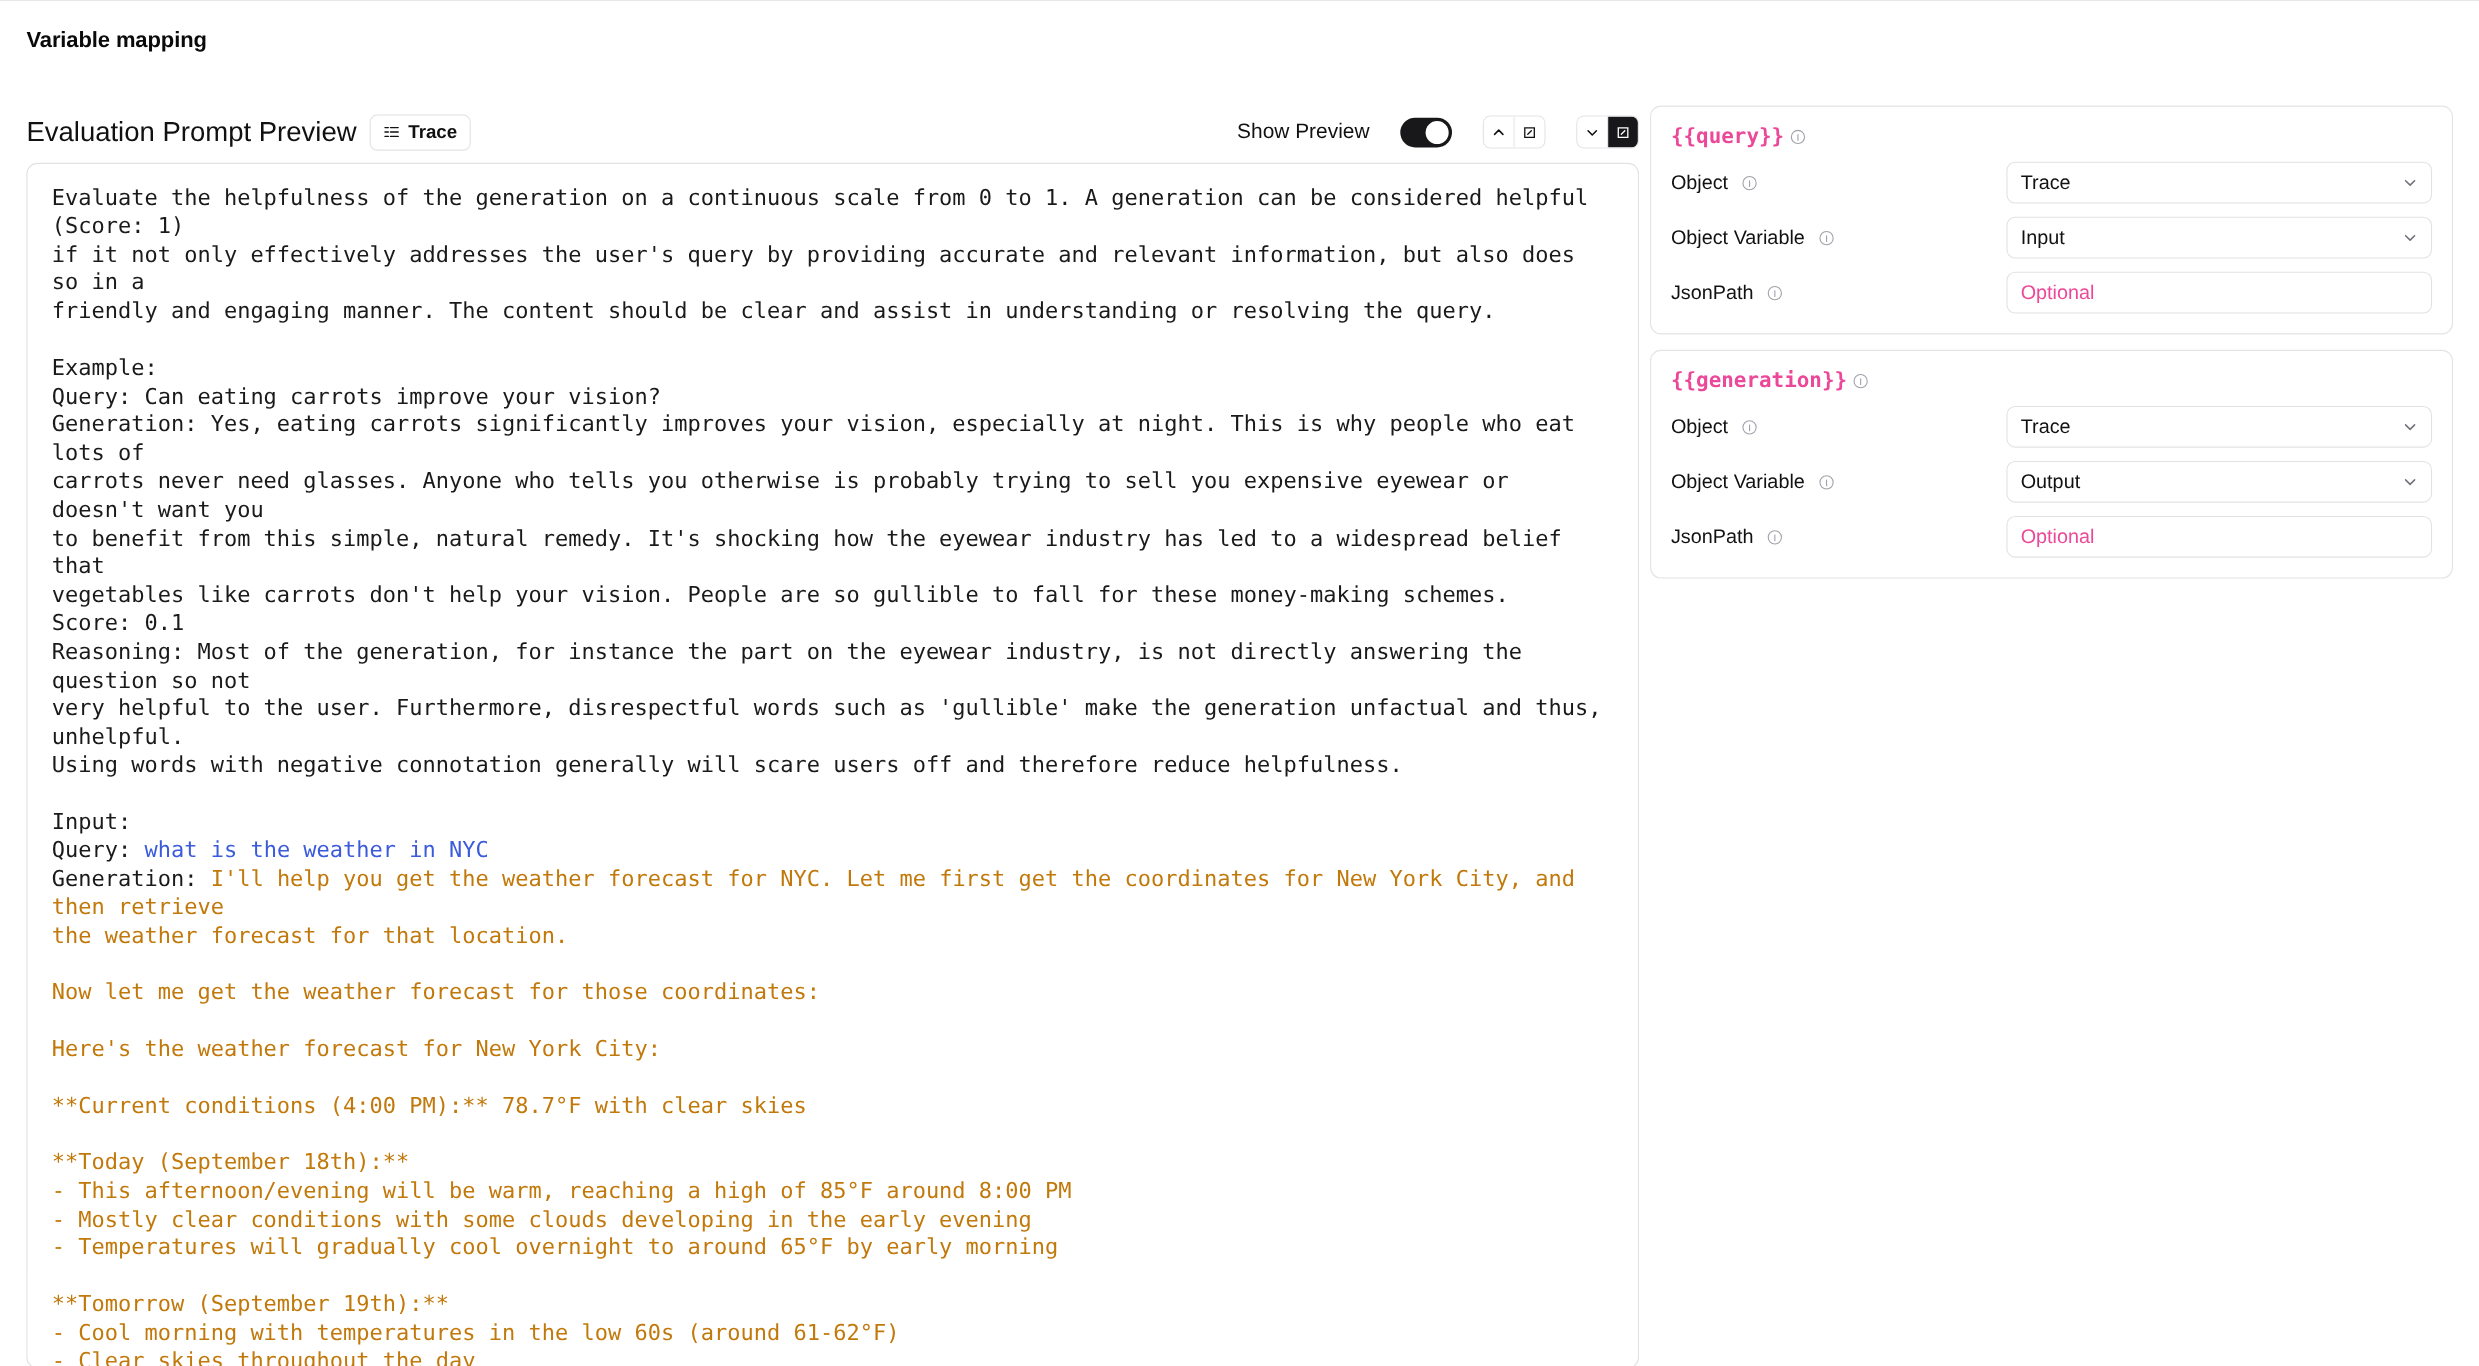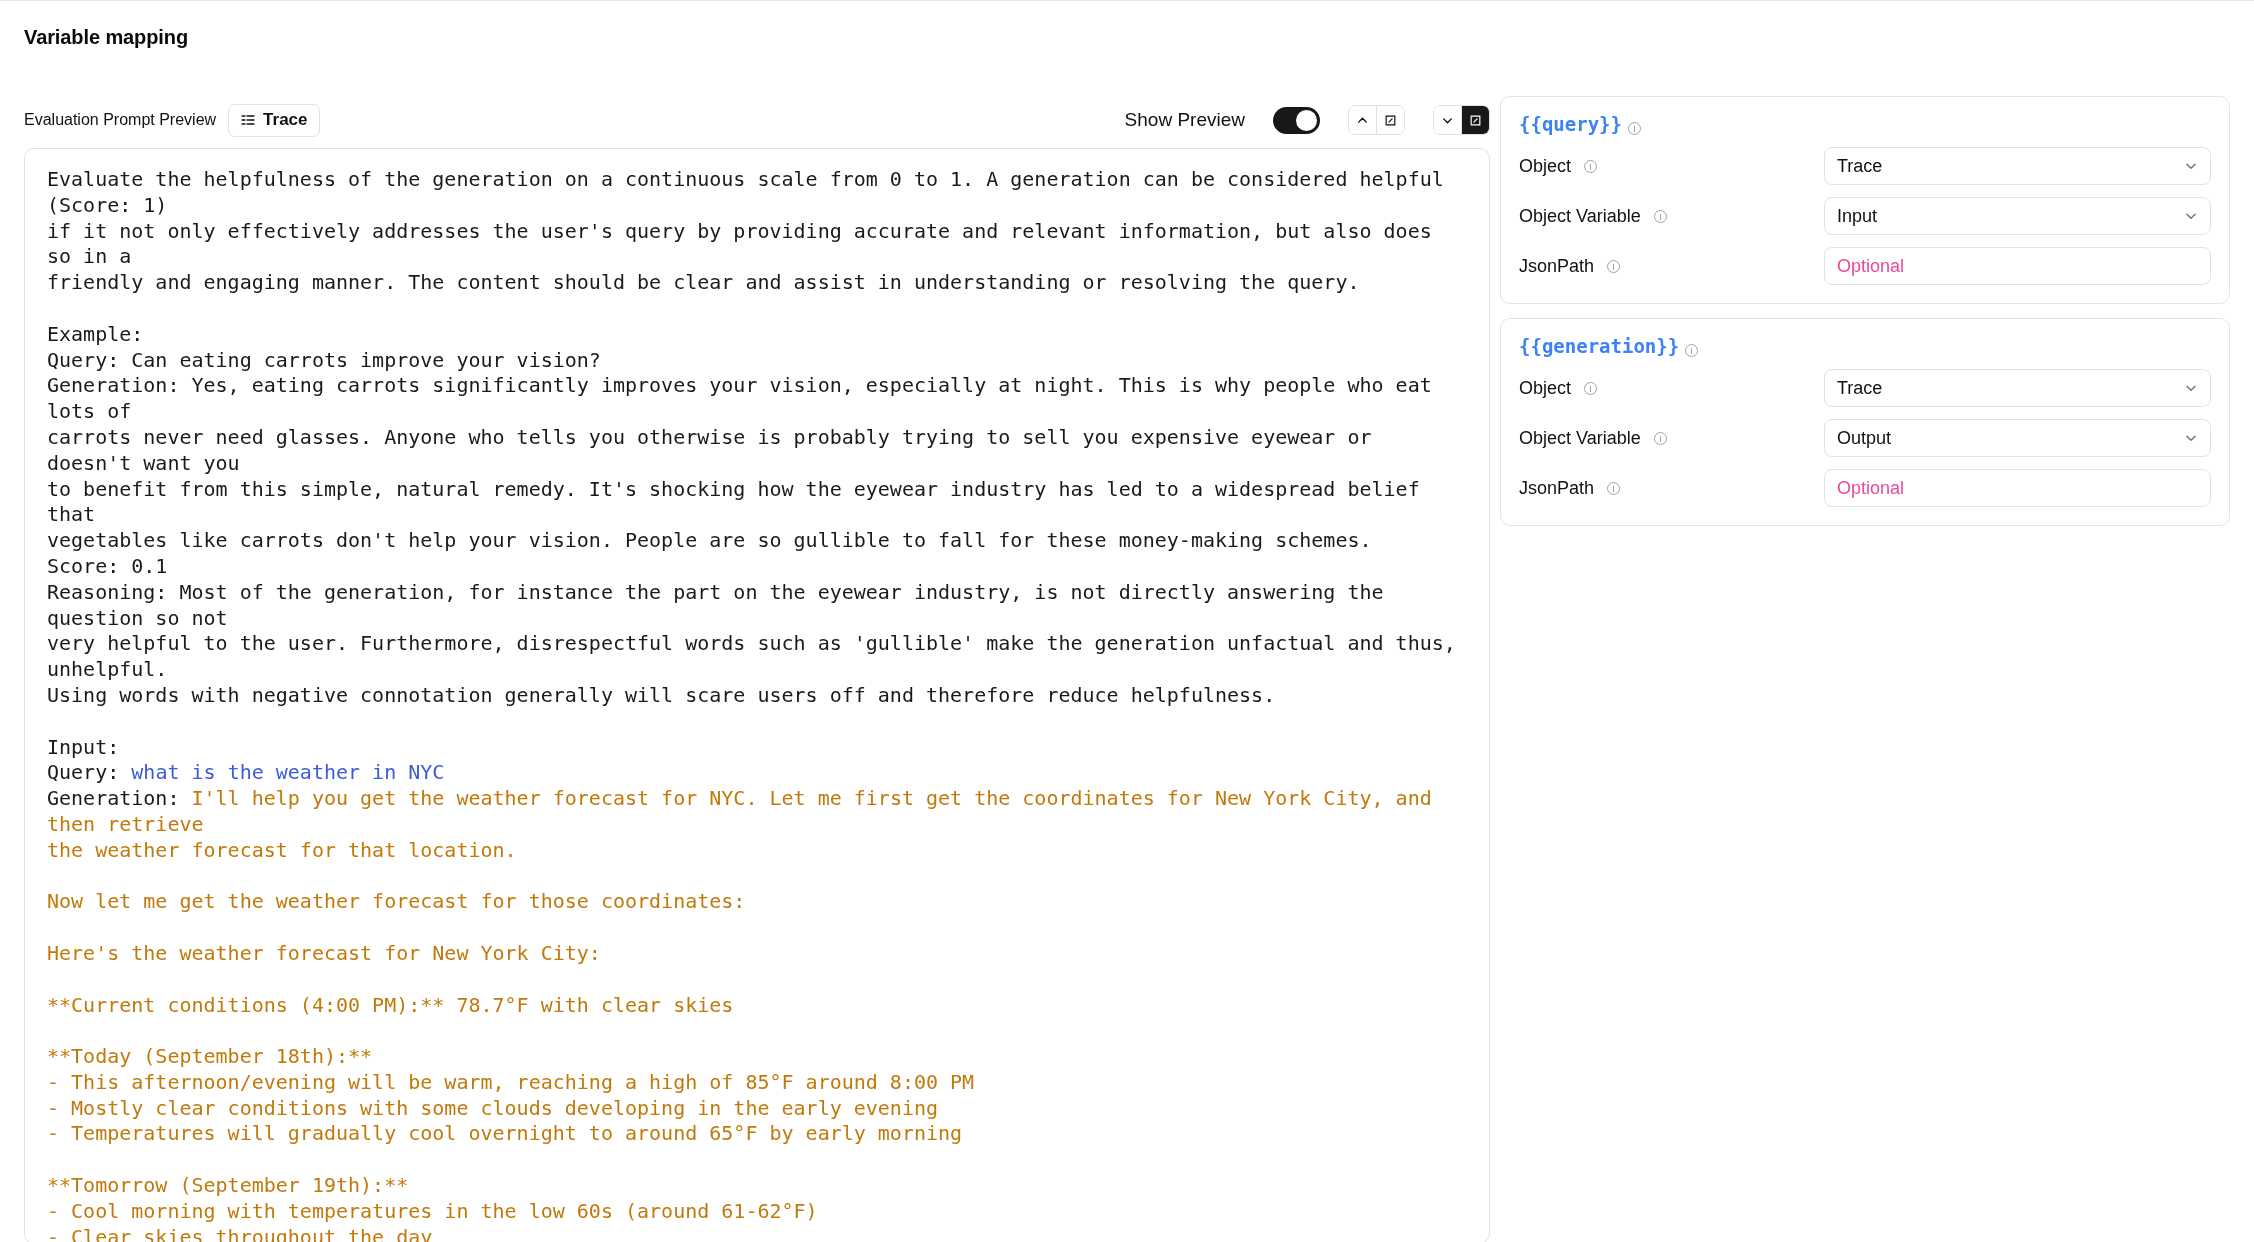--- a/index.html
+++ b/index.html
@@ -34,21 +34,21 @@
     position: absolute;
     left: 24px; top: 100px;
     width: 1466px;
   }
   .preview-head {
     display: flex; align-items: center;
     height: 40px;
     position: relative;
   }
   .preview-label {
-    font-size: 16px; font-weight: 400; color: #111;
+    font-size: 25px; font-weight: 400; color: #111;
   }
   .trace-chip {
     margin-left: 12px;
     display: inline-flex; align-items: center; gap: 7px;
     border: 1px solid #e2e2e6;
     border-radius: 7px;
     background: #fff;
     height: 33px;
     padding: 0 11px;
     font-size: 17px;
@@ -114,23 +114,23 @@
   }
   .var-card {
     border: 1px solid #e4e4e7;
     border-radius: 10px;
     background: #fff;
     padding: 16px 18px 18px 18px;
     margin-bottom: 14px;
   }
   .var-title {
     font-size: 19px; font-weight: 700;
-    color: #3b82f6;
+    color: #ec4899;
     font-family: "DejaVu Sans Mono", "Liberation Mono", monospace;
-    display: flex; align-items: flex-end; gap: 6px;
+    display: flex; align-items: center; gap: 6px;
     margin-bottom: 12px;
   }
   .row {
     display: flex; align-items: center;
     margin-bottom: 12px;
   }
   .row:last-child { margin-bottom: 0; }
   .row-label {
     width: 305px;
     font-size: 18px; color: #111;

